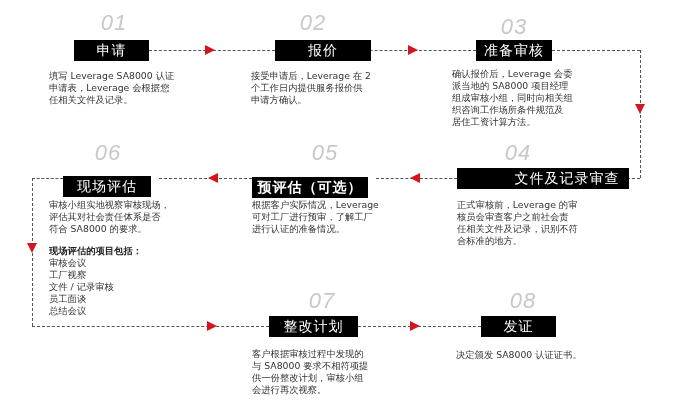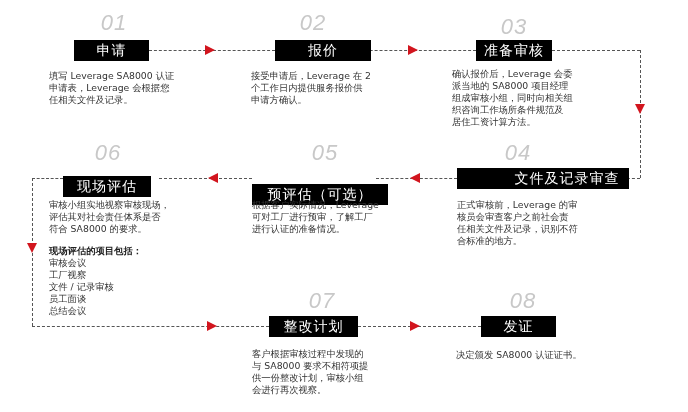--- a/index.html
+++ b/index.html
@@ -67,21 +67,21 @@
 <div class="num" style="left:488px; top:140px; width:60px;">04</div>
 <div class="box" style="left:457px; top:168px; width:124px;padding-left:48px;">文件及记录审查</div>
 <div class="desc" style="left:457px; top:199px;">
   <span class="line">正式审核前，Leverage 的审</span>
   <span class="line">核员会审查客户之前社会责</span>
   <span class="line">任相关文件及记录，识别不符</span>
   <span class="line">合标准的地方。</span>
 </div>
 
 <div class="num" style="left:295px; top:140px; width:60px;">05</div>
-<div class="box" style="left:252px; top:184px; width:136px;">预评估（可选）</div>
+<div class="box" style="left:252px; top:177px; width:116px;font-weight:bold;">预评估（可选）</div>
 <div class="desc" style="left:252px; top:199px;">
   <span class="line">根据客户实际情况，Leverage</span>
   <span class="line">可对工厂进行预审，了解工厂</span>
   <span class="line">进行认证的准备情况。</span>
 </div>
 
 <div class="num" style="left:78px; top:140px; width:60px;">06</div>
 <div class="box" style="left:63px; top:168px; width:88px;margin-top:8px;">现场评估</div>
 <div class="desc" style="left:49px; top:199px;">
   <span class="line">审核小组实地视察审核现场，</span>

